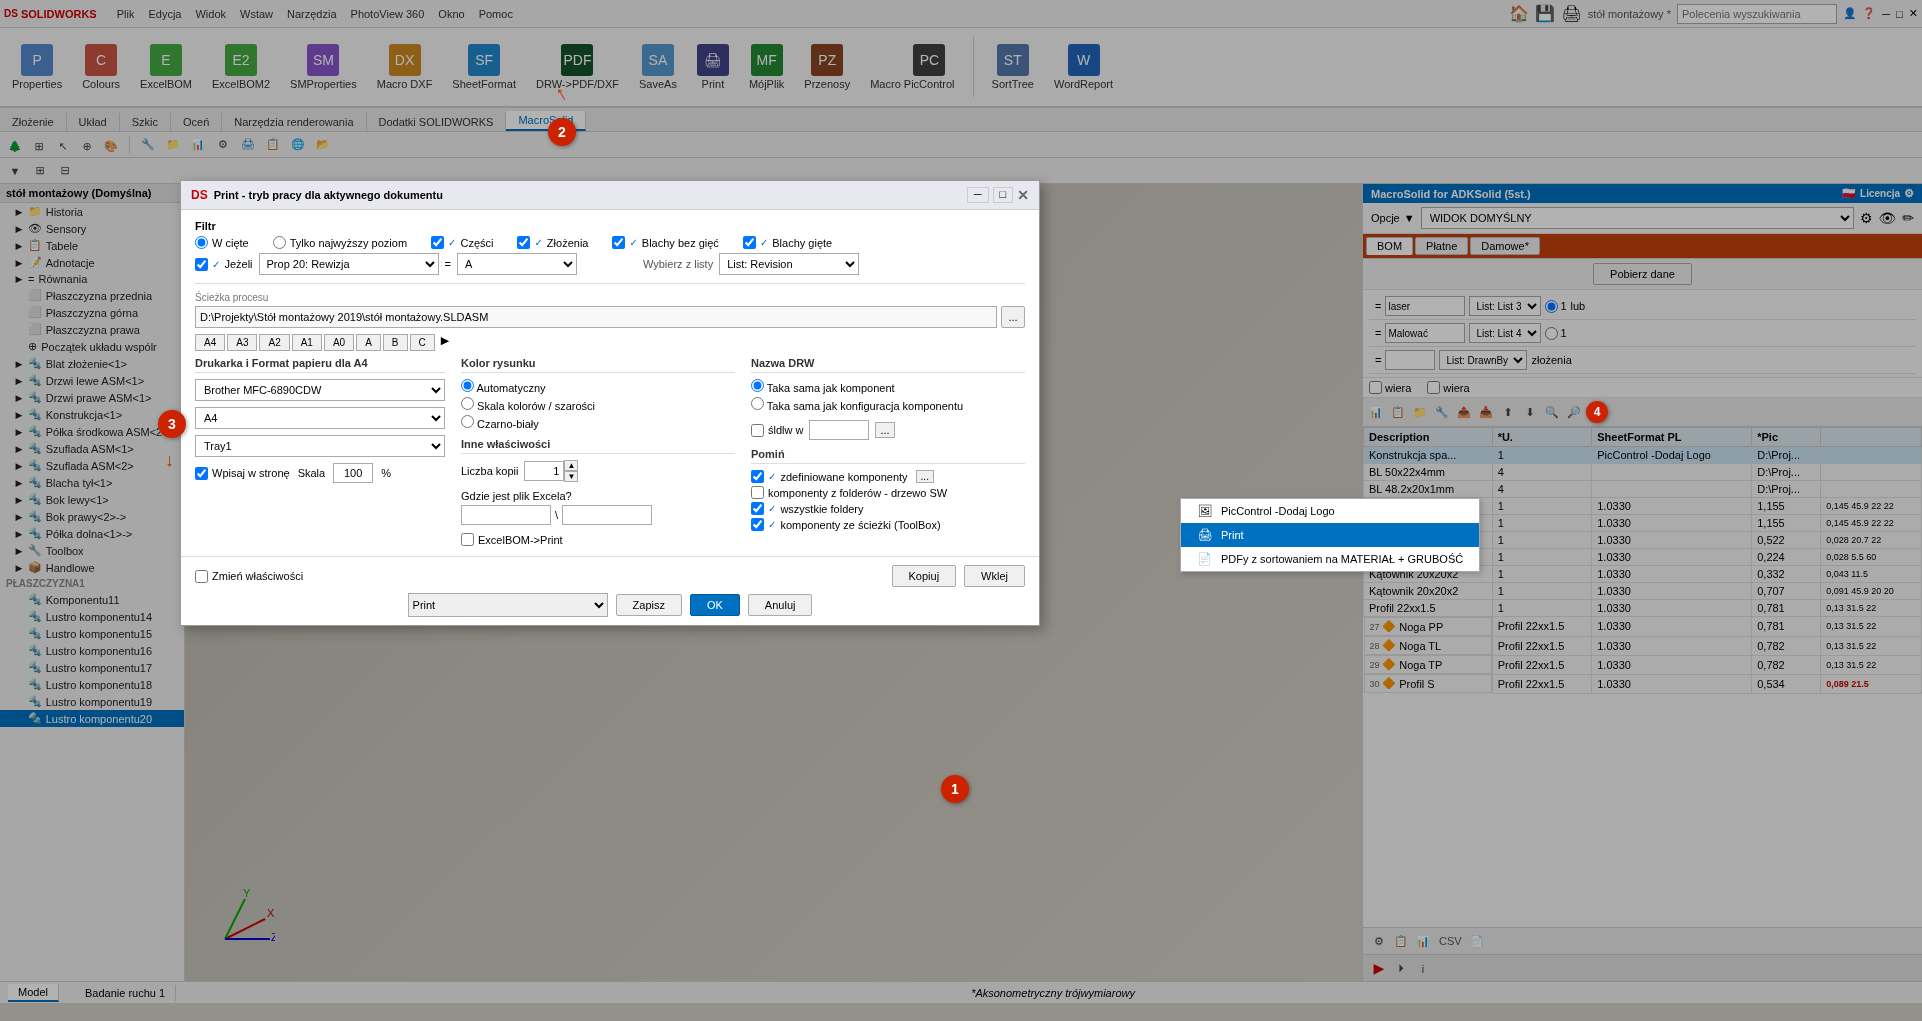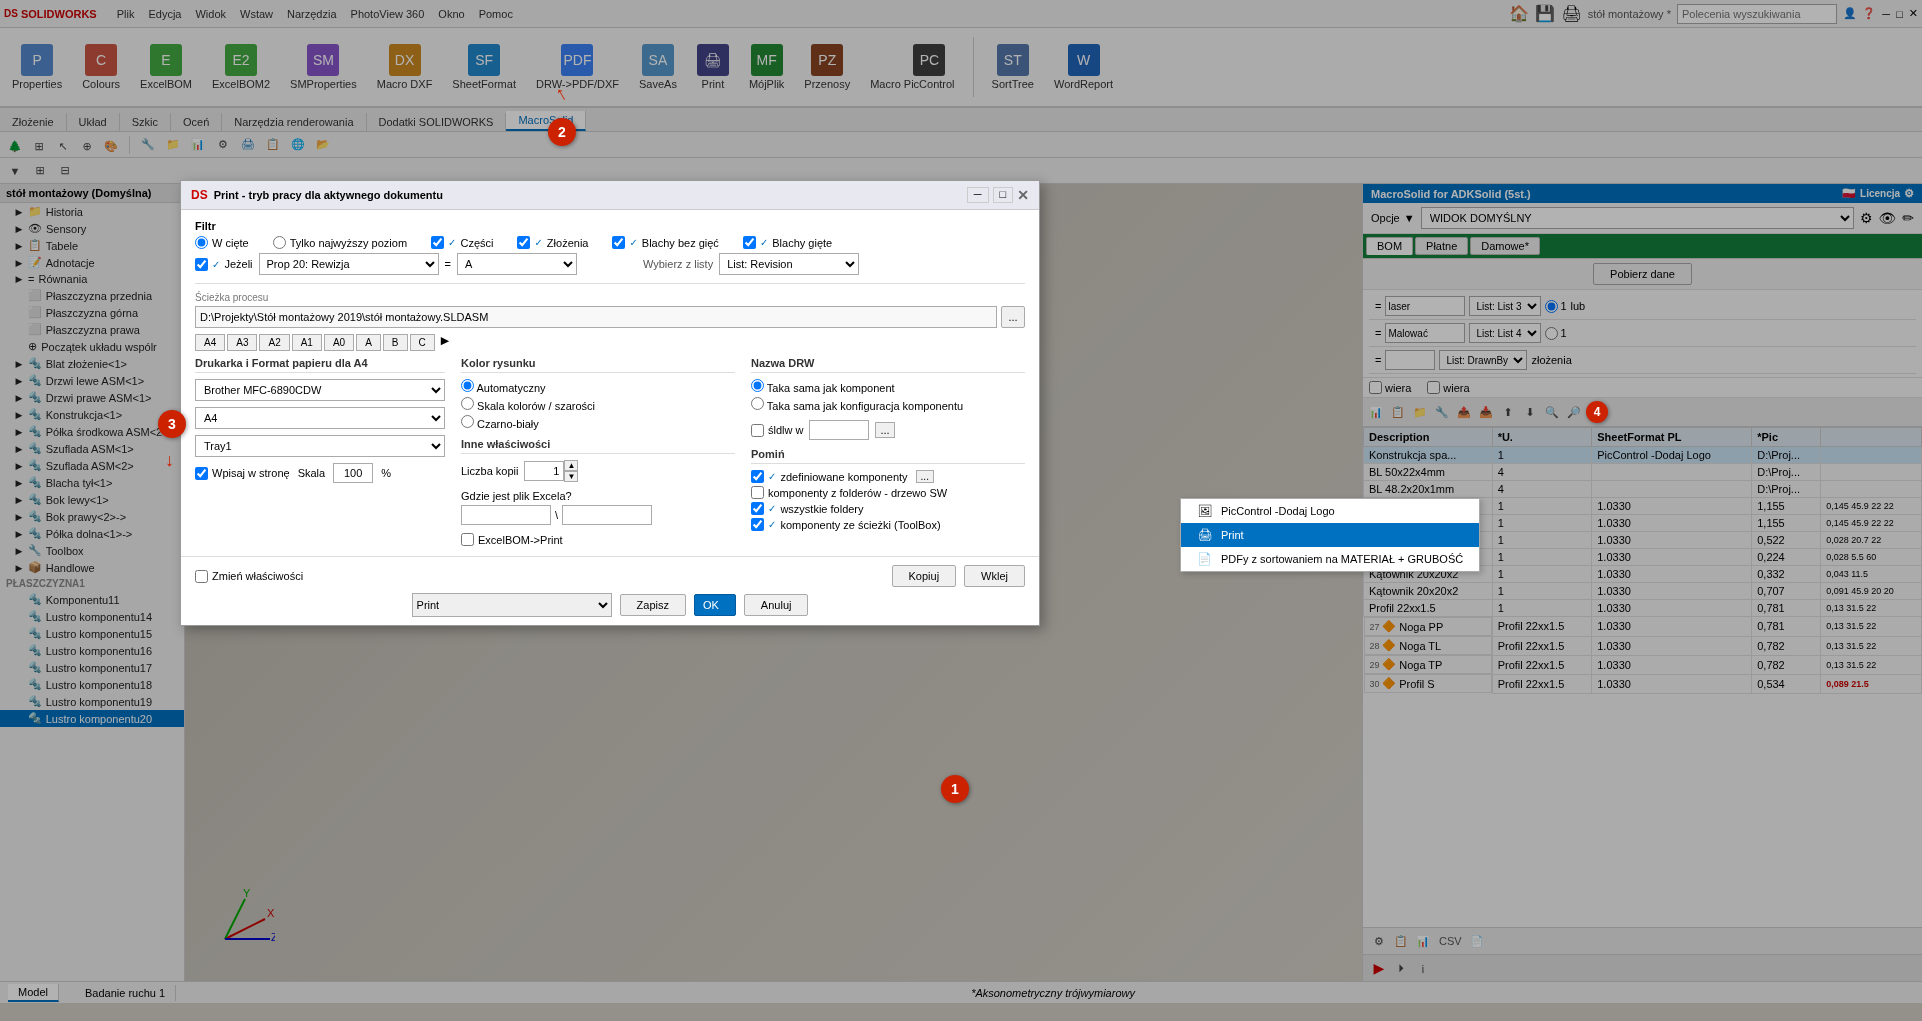--- a/index.html
+++ b/index.html
@@ -34,21 +34,21 @@
     
     .left-panel { width: 185px; background: #f0f0f0; border-right: 1px solid #ccc; overflow-y: auto; }
     .left-panel-header { background: #e0e0e0; padding: 3px 6px; font-weight: bold; font-size: 11px; border-bottom: 1px solid #ccc; }
     .tree-item { padding: 2px 6px 2px 14px; cursor: pointer; color: #222; display: flex; align-items: center; gap: 4px; }
     .tree-item.selected { background: #0070c0; color: white; }
     .tree-expand { width: 10px; text-align: center; font-size: 9px; }
 
     
     .right-panel { width: 560px; background: #f5f5f5; border-left: 1px solid #ccc; display: flex; flex-direction: column; }
     .right-panel-header { background: #0070c0; color: white; padding: 3px 8px; font-weight: bold; display: flex; justify-content: space-between; align-items: center; }
-    .right-panel-tabs { display: flex; gap: 2px; padding: 3px; background: #15803d; border-bottom: 1px solid #ccc; }
+    .right-panel-tabs { display: flex; gap: 2px; padding: 3px; background: #c2410c; border-bottom: 1px solid #ccc; }
     .rp-tab { padding: 2px 10px; cursor: pointer; border: 1px solid #bbb; background: #f0f0f0; border-radius: 2px; }
     .rp-tab.active { background: white; border-bottom-color: white; }
 
     
     .context-menu { position: absolute; background: white; border: 1px solid #aaa; box-shadow: 2px 2px 6px rgba(0,0,0,0.2); z-index: 1000; min-width: 220px; }
     .context-menu-item { padding: 4px 16px; cursor: pointer; display: flex; align-items: center; gap: 8px; }
     .context-menu-item.active { background: #0070c0; color: white; }
     .ctx-icon { width: 16px; height: 16px; display: flex; align-items: center; justify-content: center; font-size: 12px; }
 
     
@@ -63,21 +63,21 @@
     .dialog-two-col { display: flex; gap: 16px; }
     .dialog-col { flex: 1; }
     .dialog-col-label { font-weight: bold; color: #333; margin-bottom: 6px; border-bottom: 1px solid #ddd; padding-bottom: 3px; }
     .form-group { margin-bottom: 6px; }
     select.form-control { width: 100%; border: 1px solid #aaa; padding: 2px 4px; background: white; height: 22px; }
     .path-row { display: flex; align-items: center; gap: 4px; }
     .path-input { flex: 1; border: 1px solid #aaa; padding: 2px 4px; background: #f8f8f8; height: 22px; }
     .format-tabs { display: flex; gap: 2px; margin-bottom: 6px; }
     .format-tab { padding: 2px 8px; border: 1px solid #aaa; cursor: pointer; background: #f0f0f0; font-size: 10px; }
     .btn { padding: 4px 16px; border: 1px solid #aaa; cursor: pointer; background: #f0f0f0; border-radius: 2px; }
-    .btn-primary { background: #0070c0; color: white; border-color: #005a9e; padding-left: 8px; }
+    .btn-primary { background: #0070c0; color: white; border-color: #005a9e; }
     .number-input { display: flex; align-items: center; }
     .number-input input { width: 50px; border: 1px solid #aaa; padding: 2px 4px; height: 22px; text-align: right; }
     .spinner-btns { display: flex; flex-direction: column; }
     .spinner-btn { width: 14px; height: 11px; border: 1px solid #aaa; background: #f0f0f0; cursor: pointer; display: flex; align-items: center; justify-content: center; font-size: 8px; }
 
     
     .data-table { width: 100%; border-collapse: collapse; font-size: 10px; }
     .data-table th { background: #dde8f0; padding: 3px 5px; border: 1px solid #ccc; text-align: left; font-weight: bold; }
     .data-table td { padding: 2px 5px; border: 1px solid #ddd; }
     .data-table tr:nth-child(even) { background: #f5f5f5; }
@@ -181,21 +181,21 @@
   </div>
   <div class="ribbon-btn">
     <div class="ribbon-icon" style="background:#cc8822;">DX</div>
     <span>Macro DXF</span>
   </div>
   <div class="ribbon-btn">
     <div class="ribbon-icon" style="background:#2288cc;">SF</div>
     <span>SheetFormat</span>
   </div>
   <div class="ribbon-btn">
-    <div class="ribbon-icon" style="background:#3b82f6;">PDF</div>
+    <div class="ribbon-icon" style="background:#14532d;">PDF</div>
     <span>DRW-&gt;PDF/DXF</span>
   </div>
   <div class="ribbon-btn">
     <div class="ribbon-icon" style="background:#5599cc;">SA</div>
     <span>SaveAs</span>
   </div>
   <div class="ribbon-btn">
     <div class="ribbon-icon" style="background:#444488;">🖨</div>
     <span>Print</span>
   </div>

